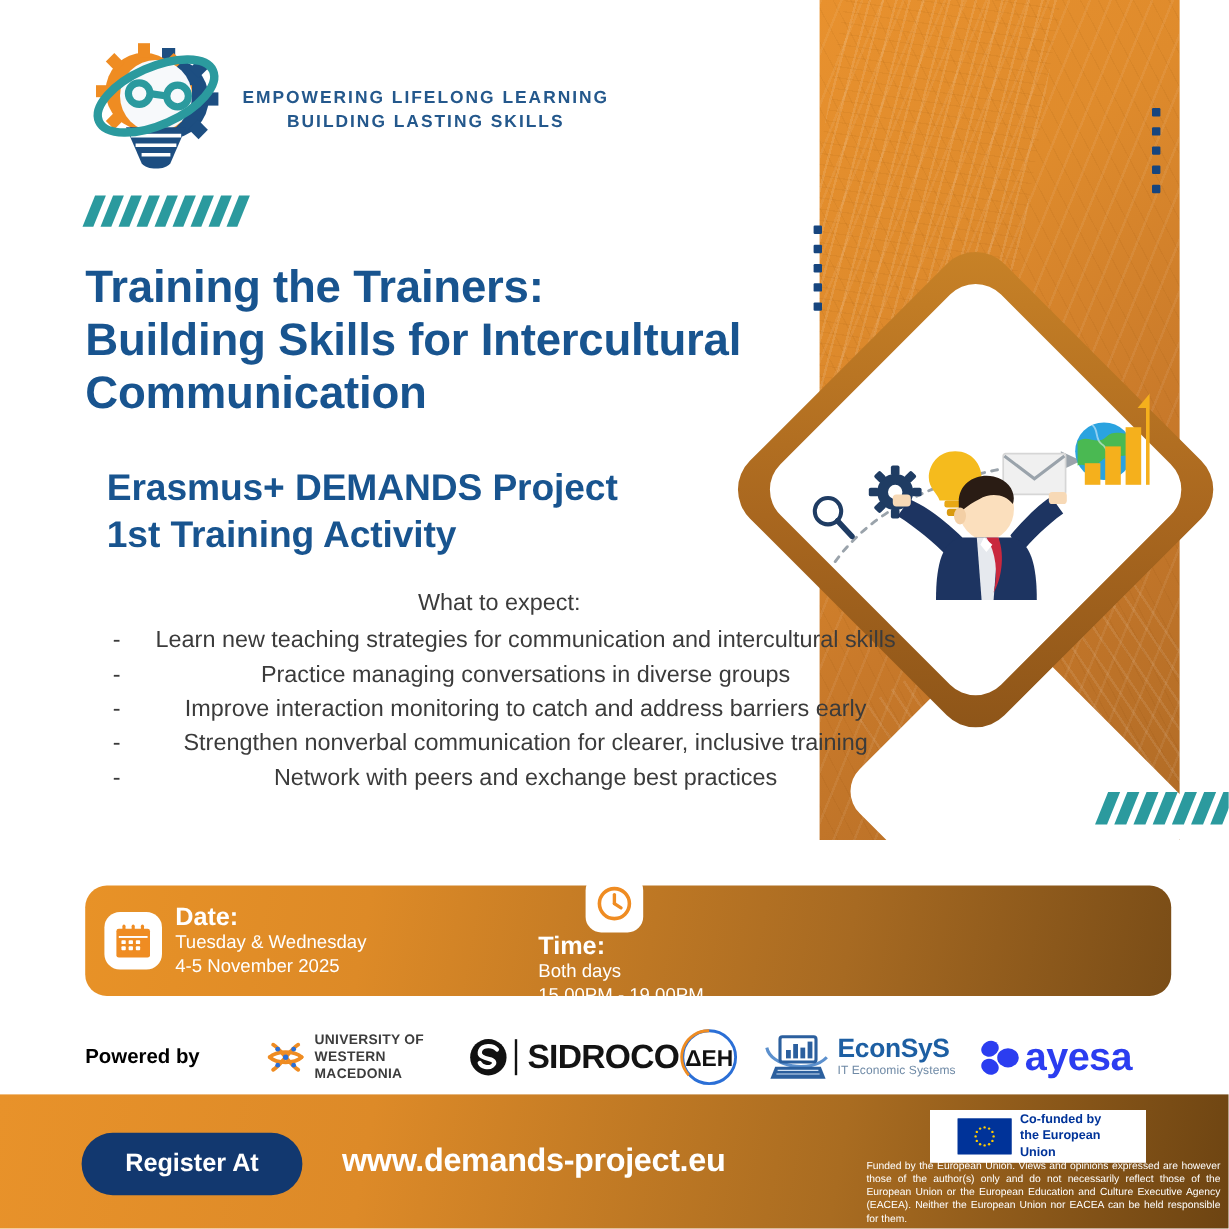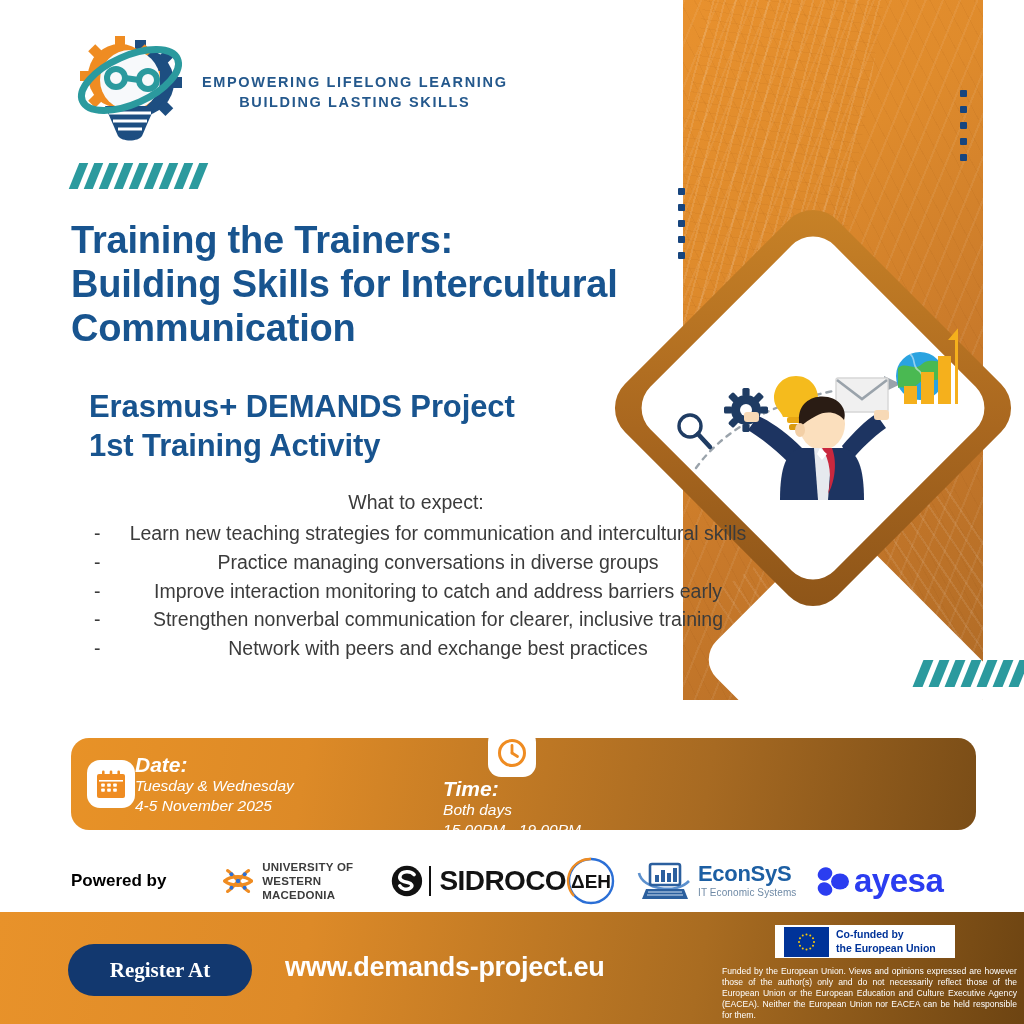--- a/index.html
+++ b/index.html
@@ -202,21 +202,21 @@
   .infoitem.loc { flex: 1; }
   .info-icon {
     width: 48px; height: 48px;
     background: #ffffff;
     border-radius: 13px;
     flex: none;
     display: flex;
     align-items: center;
     justify-content: center;
   }
-  .info-txt { color: #ffffff; font-style: italic; }
+  .info-txt { margin-left: 11px; color: #ffffff; }
   .info-label { font-size: 21px; font-weight: 700; line-height: 1.12; }
   .info-line { font-size: 15.5px; line-height: 1.26; }
 
   
   .partners {
     position: absolute;
     left: 71px;
     top: 852px;
     width: 910px;
     height: 58px;
@@ -287,42 +287,42 @@
     background: #12386f;
     border-radius: 26px;
     color: #ffffff;
     font-size: 21px;
     font-weight: 700;
     display: flex;
     align-items: center;
     justify-content: center;
     border: none;
     cursor: pointer;
-    font-family: Liberation Serif, serif;
+    font-family: Liberation Sans, sans-serif;
   }
   .url {
     position: absolute;
     left: 285px;
     top: 952px;
     color: #ffffff;
     font-size: 27px;
     font-weight: 700;
     letter-spacing: -.3px;
     text-decoration: none;
   }
   .eu-badge {
     position: absolute;
     left: 775px;
     top: 925px;
     width: 180px;
-    height: 33px;
+    height: 44px;
     background: #ffffff;
     display: flex;
     align-items: center;
-    padding: 0 9px;
+    padding: 0 23px;
     box-sizing: border-box;
   }
   .eu-flag {
     width: 45px; height: 30px;
     background: #003399;
     flex: none;
   }
   .eu-badge-txt {
     margin-left: 7px;
     color: #003399;

